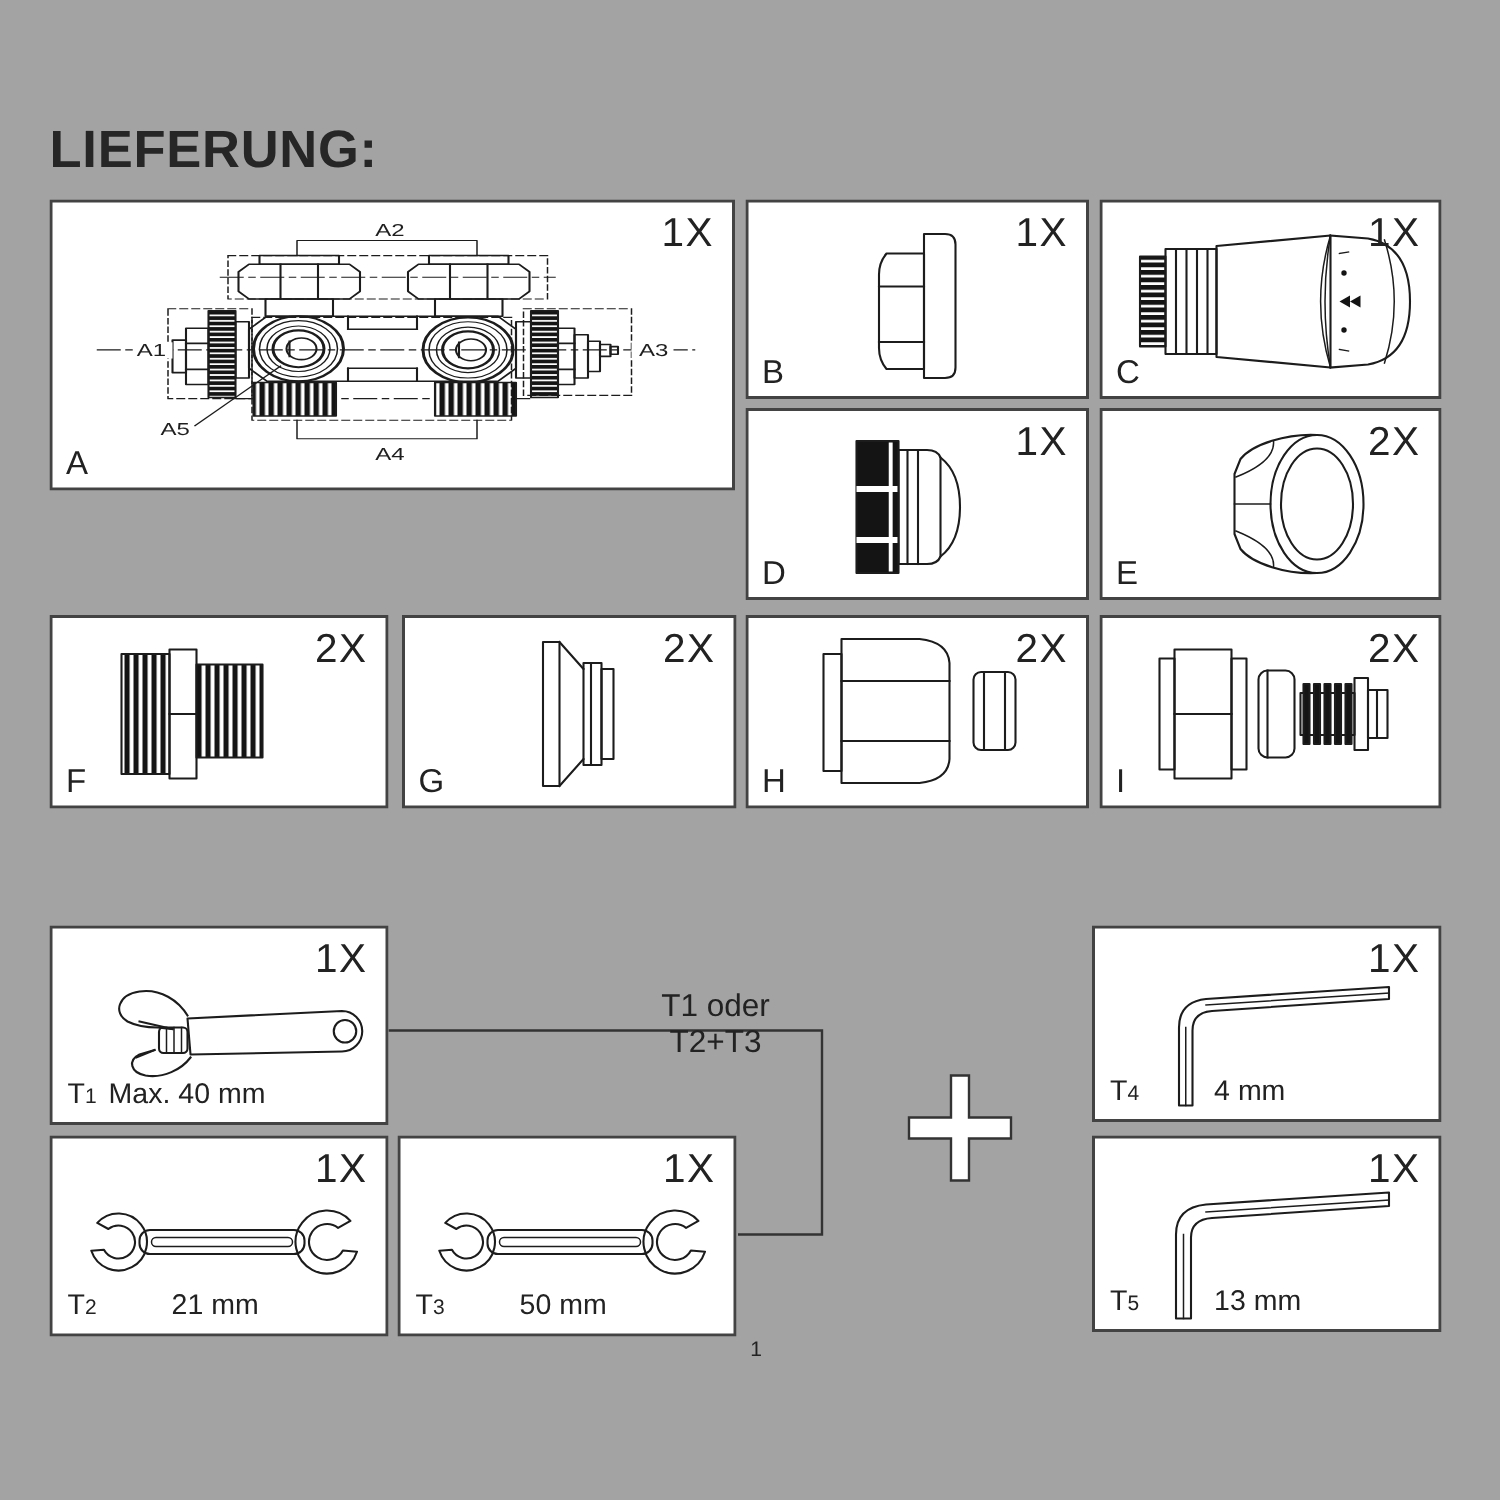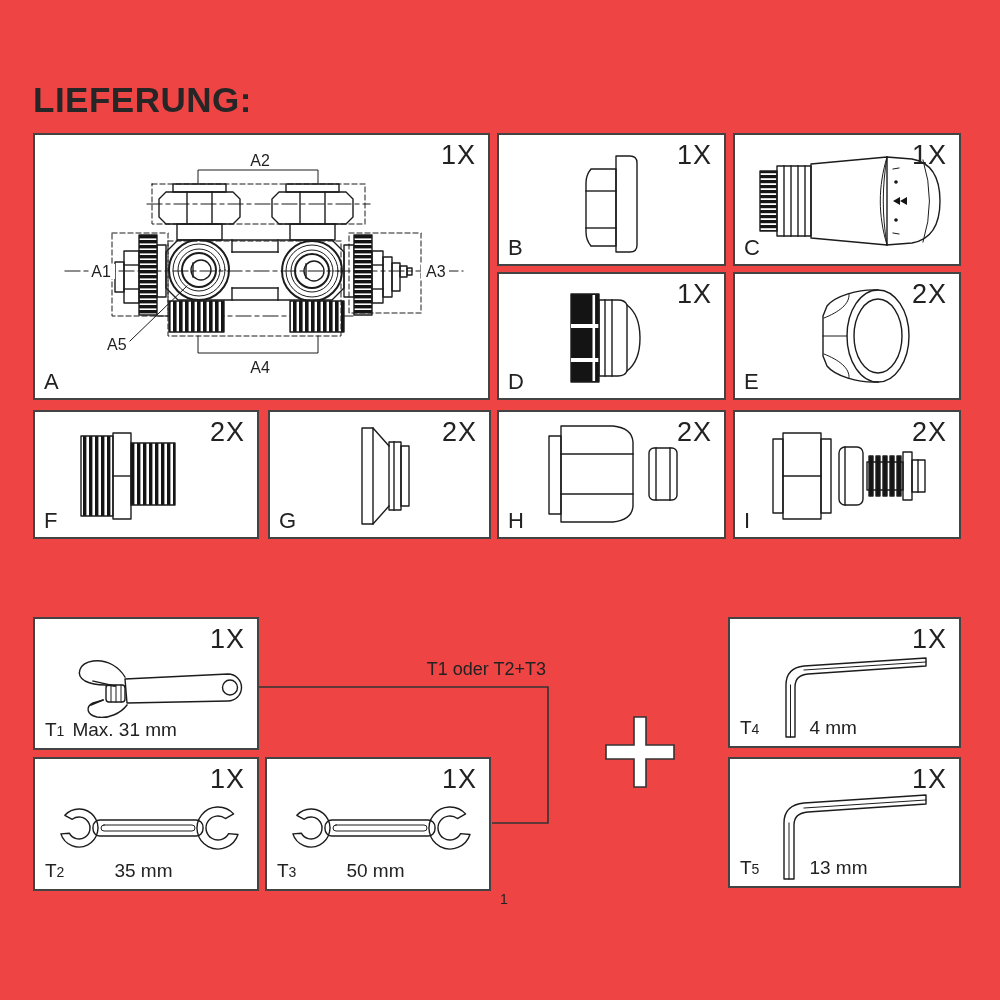--- a/index.html
+++ b/index.html
@@ -1,45 +1,45 @@
 <!DOCTYPE html>
 <html><head>
 <meta charset="utf-8">
 <style>
   html,body{margin:0;padding:0;background:#fff;}
-  .sheet{position:relative;width:1000px;height:1000px;background:#ef4444;overflow:hidden;
+  .sheet{position:relative;width:1000px;height:1000px;background:#a3a3a3;overflow:hidden;
          font-family:"Liberation Sans",sans-serif;color:#212121;}
   .h1{position:absolute;left:33px;top:80px;font-size:35px;font-weight:600;letter-spacing:.5px;color:#262626;}
   .h2{position:absolute;left:33px;top:566px;font-size:33px;font-weight:600;color:#262626;}
   .pbox{position:absolute;border:2px solid #434343;box-sizing:border-box;background:#fff;}
   .qty{position:absolute;top:5px;right:12px;font-size:27px;letter-spacing:1px;color:#222;}
   .plabel{position:absolute;left:9px;bottom:3px;font-size:22px;color:#222;}
   .draw{position:absolute;left:0;top:0;width:100%;height:100%;}
   .tlabel{position:absolute;left:10px;bottom:7px;font-size:19px;color:#222;white-space:nowrap;}
   .tsub{font-size:14px;}
   .tsize{margin-left:8px;}
   .tsize.mid{margin-left:50px;text-align:right;}
-  .connlabel{position:absolute;left:408px;top:659px;width:138px;text-align:right;font-size:18px;color:#222;}
+  .connlabel{position:absolute;left:408px;top:659px;width:138px;text-align:center;font-size:21px;color:#222;}
   .pagenum{position:absolute;left:472px;top:891px;width:64px;text-align:center;font-size:14px;color:#222;}
   svg{display:block;}
   .ln{stroke:#1c1c1c;fill:none;stroke-width:1.4;stroke-linejoin:round;stroke-linecap:square;}
   .thin{stroke-width:1;}
   .thick{stroke-width:2;}
   .dsh{stroke-dasharray:5 3;}
   .cln{stroke-dasharray:15 4 4 4;stroke-width:1;}
   .dimtxt{fill:#1f1f1f;font-family:"Liberation Sans",sans-serif;font-size:16px;}
 </style>
 </head>
 <body>
 
 <div class="sheet">
 
   <div class="h1">LIEFERUNG:</div>
 
-  <div class="pbox" style="left:33px;top:133px;width:457px;height:267px">
+  <div class="pbox" style="left:33px;top:133px;width:457px;height:194px">
     <svg class="draw" viewBox="0 0 453 263" preserveAspectRatio="none">
       <defs>
         <pattern id="thvA" width="6" height="6" patternUnits="userSpaceOnUse">
           <rect width="6" height="6" fill="#fff"></rect>
             <rect width="3.6" height="6" fill="#141414"></rect>
         </pattern>
         <pattern id="thhA" width="6" height="5" patternUnits="userSpaceOnUse">
           <rect width="6" height="5" fill="#fff"></rect>
             <rect width="6" height="3.4" fill="#141414"></rect>
         </pattern>
@@ -296,40 +296,40 @@
         <rect x="71" y="66" width="19" height="17" rx="3"></rect>
         <line x1="76" y1="66" x2="76" y2="83" class="thin"></line>
         <line x1="81" y1="66" x2="81" y2="83" class="thin"></line>
         <line x1="86" y1="66" x2="86" y2="83" class="thin"></line>
         <path d="M90,60 L193,55 A13.5,13.5 0 0 1 193,82 L92,84 Z"></path>
         <circle cx="195" cy="68.5" r="7.5"></circle>
       </g>
     </svg>
     <span class="qty">1X</span>
     <span class="tlabel">
-      <span>T</span><span class="tsub">1</span><span class="tsize">Max. 31 mm</span>
+      <span>T</span><span class="tsub">1</span><span class="tsize">Max. 40 mm</span>
     </span>
   </div>
 
   <div class="pbox" style="left:33px;top:757px;width:226px;height:134px">
     <svg class="draw" viewBox="0 0 222 130" preserveAspectRatio="none">
       <g class="ln" fill="#fff">
         <rect x="58" y="61" width="110" height="16" rx="7"></rect>
         <rect x="66" y="66" width="94" height="6" rx="3" class="thin"></rect>
         <g transform="rotate(12 44 69)">
           <path d="M27.5,59.5 A19,19 0 1 1 27.5,78.5 L35.6,76.1 A11,11 0 1 0 35.6,61.9 Z"></path>
         </g>
         <g transform="rotate(-12 183 69)">
           <path d="M201.2,58.5 A21,21 0 1 0 201.2,79.5 L192.2,76.7 A12,12 0 1 1 192.2,61.3 Z"></path>
         </g>
       </g>
     </svg>
     <span class="qty">1X</span>
     <span class="tlabel">
-      <span>T</span><span class="tsub">2</span><span class="tsize mid">35 mm</span>
+      <span>T</span><span class="tsub">2</span><span class="tsize mid">21 mm</span>
     </span>
   </div>
 
   <div class="pbox" style="left:265px;top:757px;width:226px;height:134px">
     <svg class="draw" viewBox="0 0 222 130" preserveAspectRatio="none">
       <g class="ln" fill="#fff">
         <rect x="58" y="61" width="110" height="16" rx="7"></rect>
         <rect x="66" y="66" width="94" height="6" rx="3" class="thin"></rect>
         <g transform="rotate(12 44 69)">
           <path d="M27.5,59.5 A19,19 0 1 1 27.5,78.5 L35.6,76.1 A11,11 0 1 0 35.6,61.9 Z"></path>

